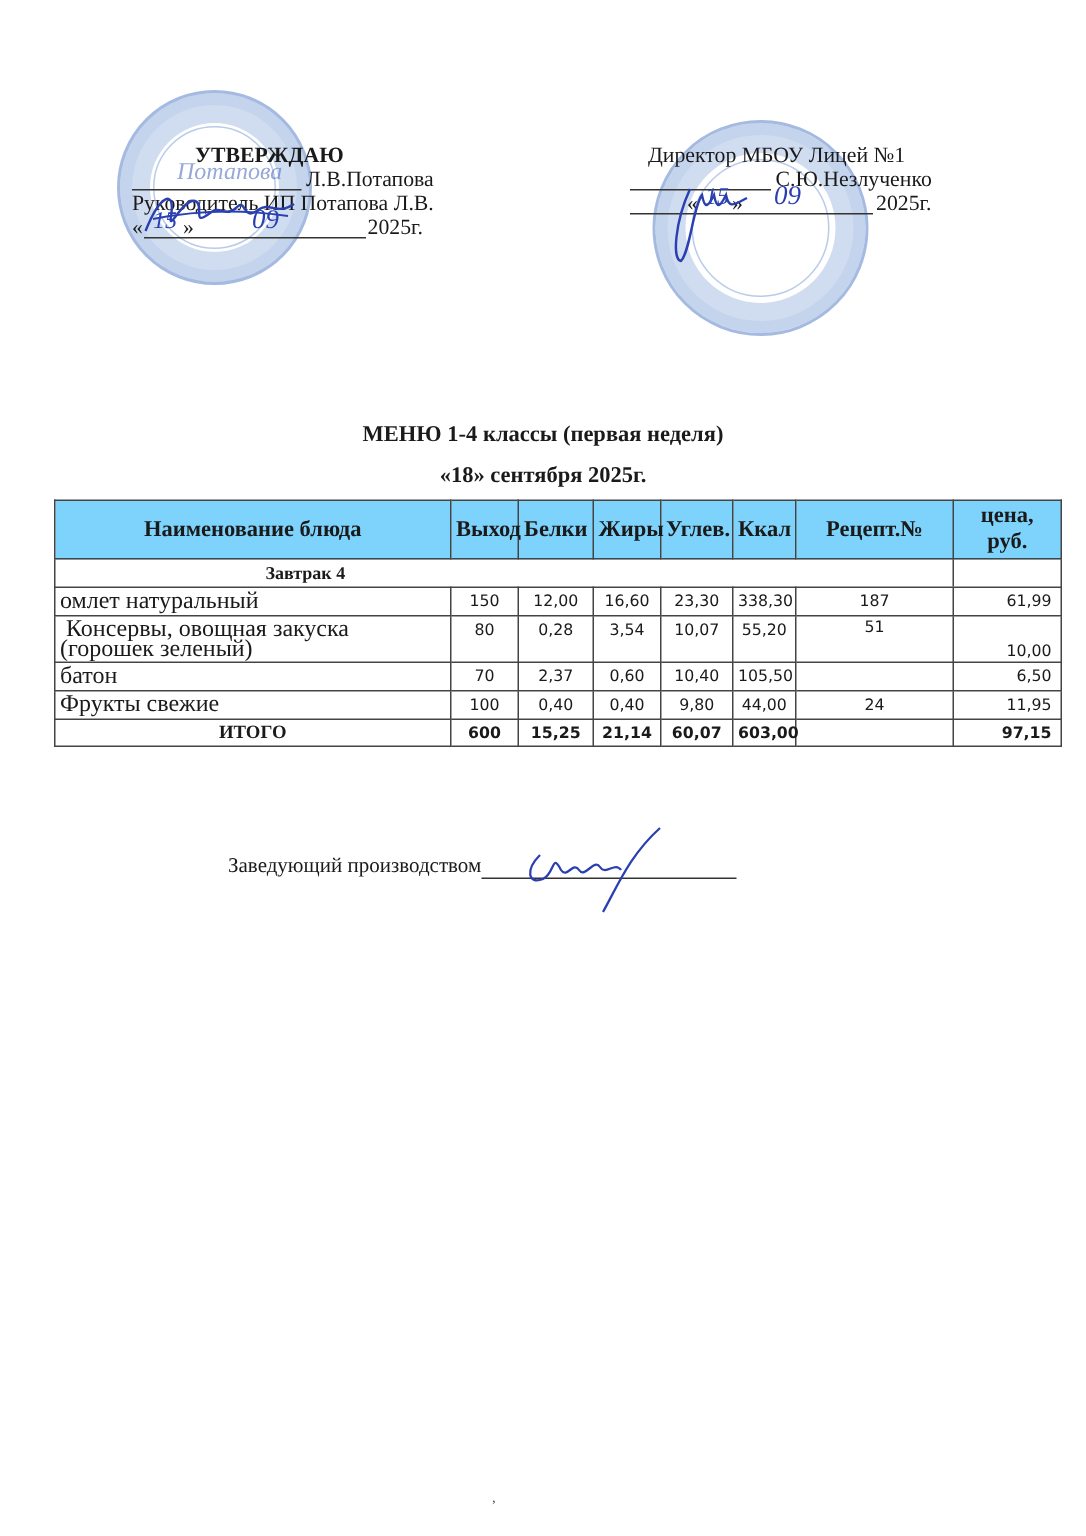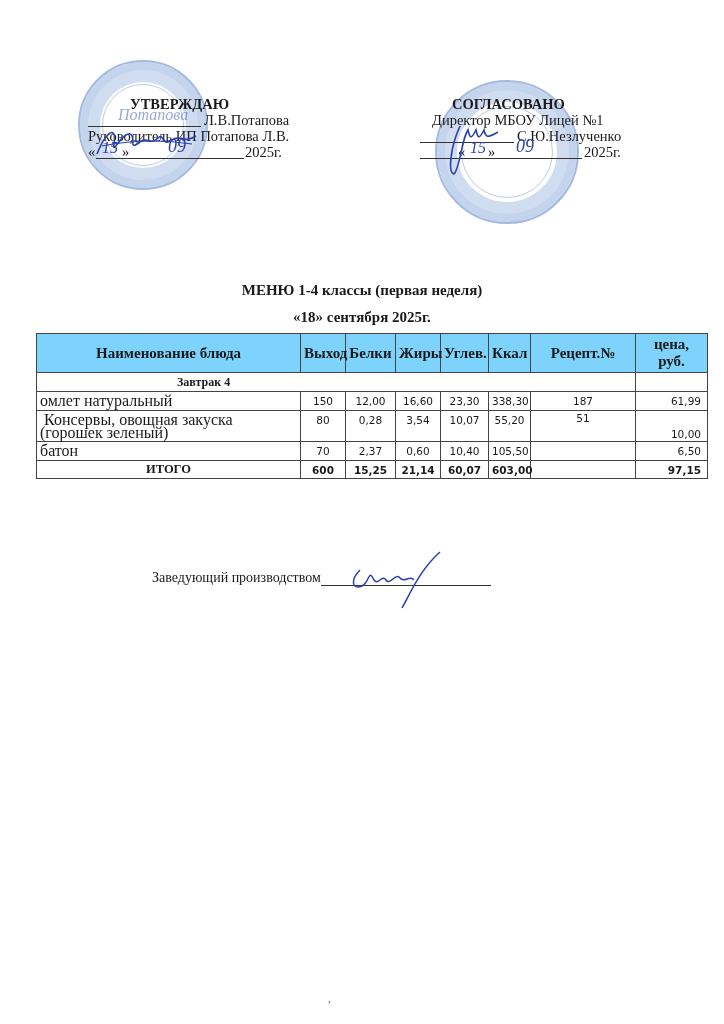--- a/index.html
+++ b/index.html
@@ -70,21 +70,20 @@
     <span style="position:absolute; left:157px;">2025г.</span>
   </div>
 </div>
 
 <svg class="scribble" style="left:92px; top:124px;" width="110" height="36" viewBox="0 0 110 36">
   <path d="M5,30 C15,5 25,2 22,20 C20,32 30,8 38,10 C45,12 35,28 48,18 C55,12 58,22 66,14 C72,8 70,24 80,16 C88,10 92,20 104,12" fill="none" stroke="#2a3fb0" stroke-width="1.6"></path>
   <path d="M10,22 C30,18 60,14 100,20" fill="none" stroke="#2a3fb0" stroke-width="1.2"></path>
 </svg>
 
 <div class="approve abs" style="left:432px; top:96px; width:240px;">
-  <div class="title" style="padding-left:20px;">СОГЛАСОВАНО</div>
   <div>Директор МБОУ Лицей №1</div>
   <div style="position:relative; height:16px;">
     <span class="sig-line" style="width:94px; position:absolute; left:-12px; top:0; height:14px;"></span>
     <span style="position:absolute; left:85px; top:0;">С.Ю.Незлученко</span>
   </div>
   <div style="position:relative; height:16px;">
     <span style="position:absolute; left:26px;">«</span>
     <span style="position:absolute; left:38px; top:-4px; color:#2a3fb0; font-style:italic; font-size:16px;">15</span>
     <span style="position:absolute; left:56px;">»</span>
     <span style="position:absolute; left:84px; top:-6px; color:#2a3fb0; font-style:italic; font-size:18px;">09</span>
@@ -149,20 +148,30 @@
   <tr>
     <td class="name">батон</td>
     <td class="num">70</td>
     <td class="num">2,37</td>
     <td class="num">0,60</td>
     <td class="num">10,40</td>
     <td class="num">105,50</td>
     <td class="num"></td>
     <td class="price">6,50</td>
   </tr>
+  <tr>
+    <td class="name">Фрукты свежие</td>
+    <td class="num">100</td>
+    <td class="num">0,40</td>
+    <td class="num">0,40</td>
+    <td class="num">9,80</td>
+    <td class="num">44,00</td>
+    <td class="num">24</td>
+    <td class="price">11,95</td>
+  </tr>
   <tr class="total">
     <td class="name">ИТОГО</td>
     <td class="num">600</td>
     <td class="num">15,25</td>
     <td class="num">21,14</td>
     <td class="num">60,07</td>
     <td class="num">603,00</td>
     <td class="num"></td>
     <td class="price">97,15</td>
   </tr>

